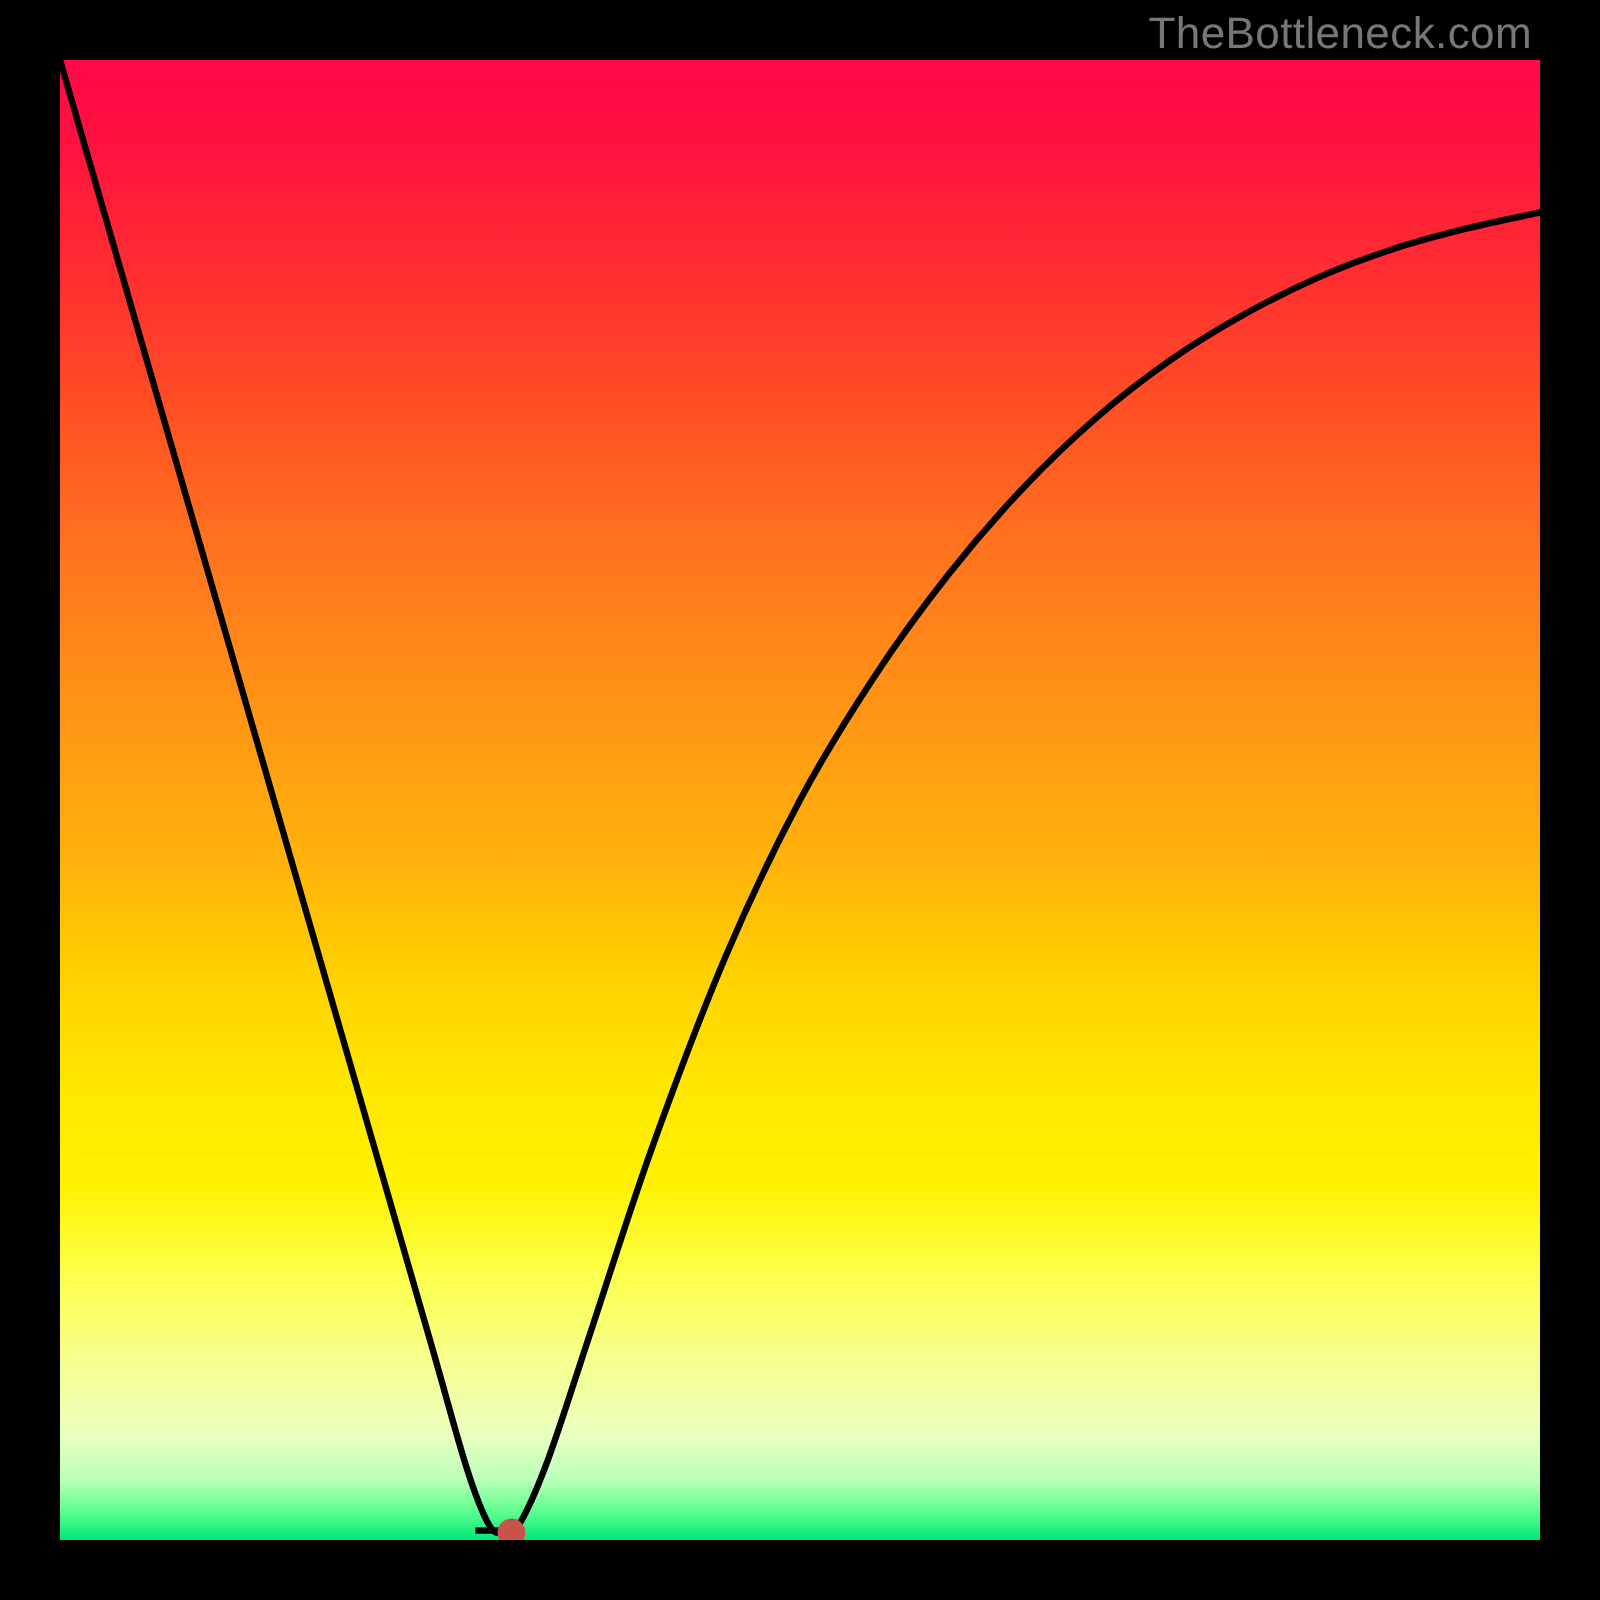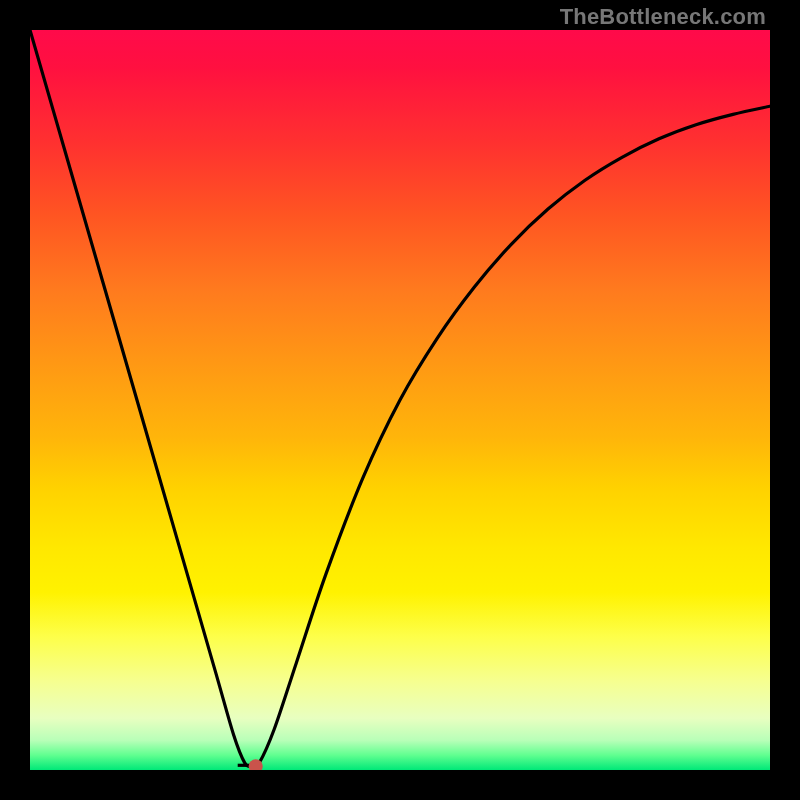--- a/index.html
+++ b/index.html
@@ -39,21 +39,21 @@
       #b8ffb8 96%,
       #60ff90 98%,
       #00e878 100%);
   }
   .watermark {
     position: absolute;
     top: 4px;
     right: 34px;
     color: #777;
     font-size: 22px;
-    font-weight: 700;
+    font-weight: 400;
     letter-spacing: 0.2px;
     z-index: 10;
   }
   svg.curve {
     position: absolute;
     left: 0;
     top: 0;
     width: 740px;
     height: 740px;
     z-index: 5;

